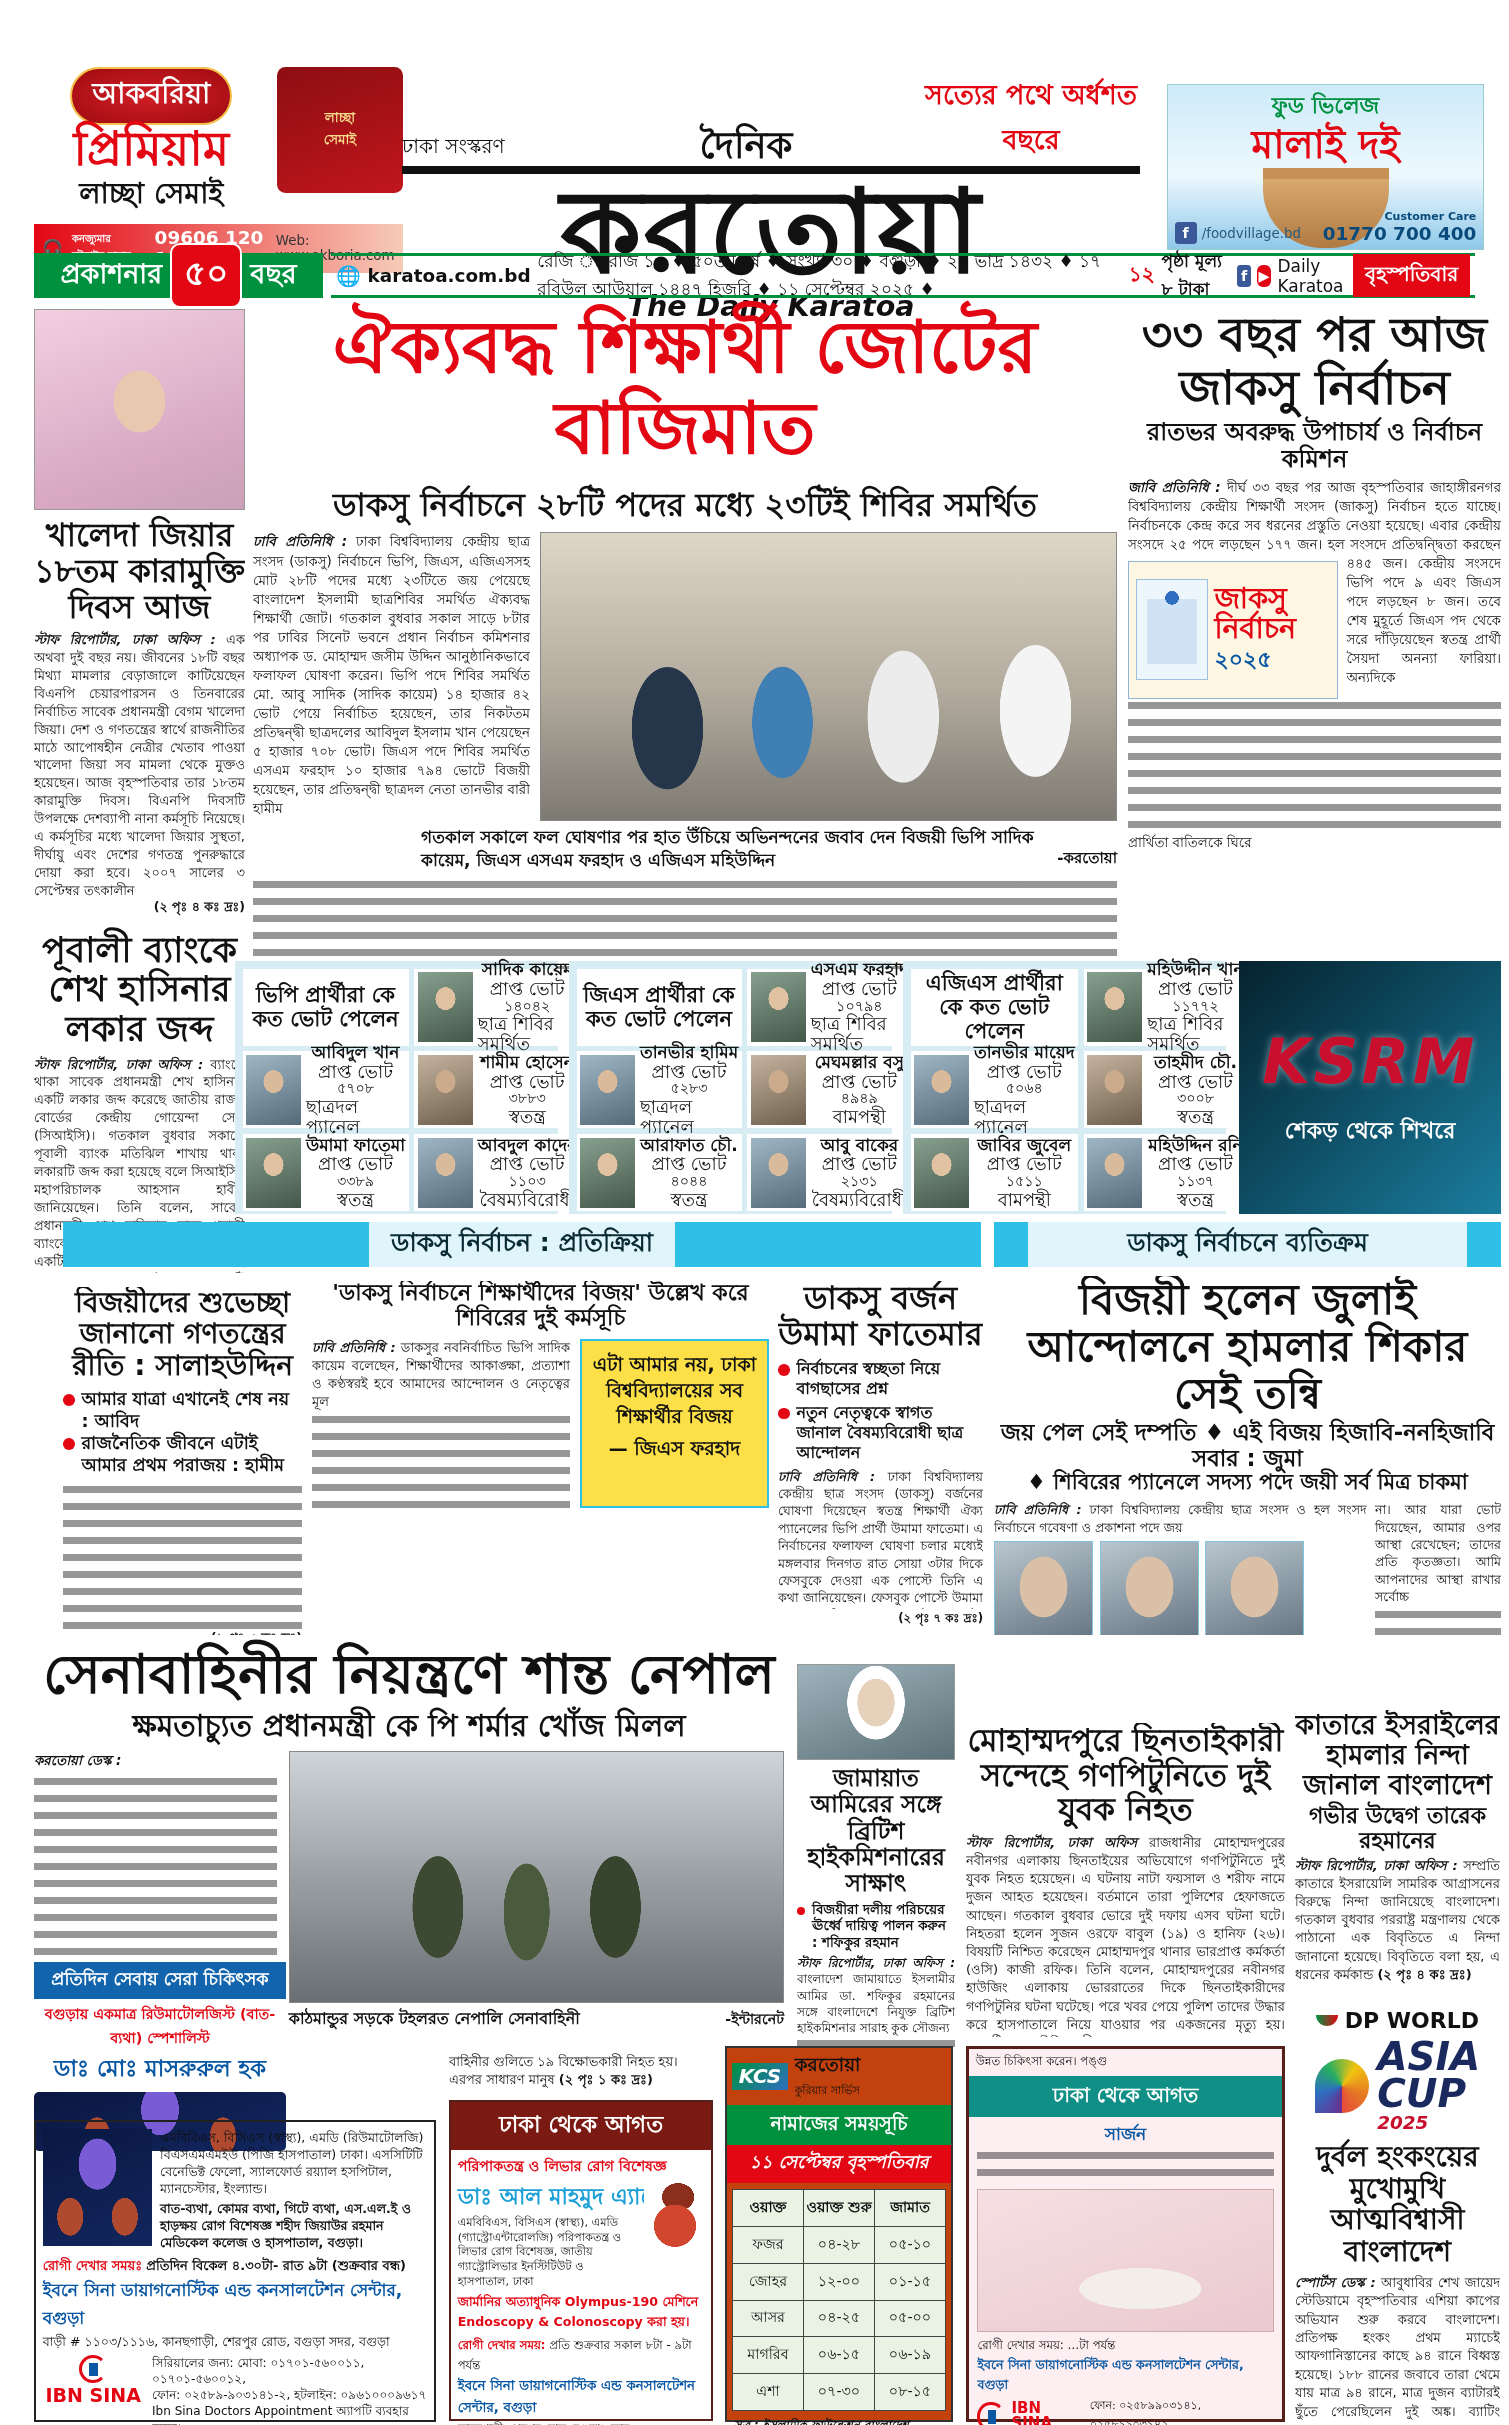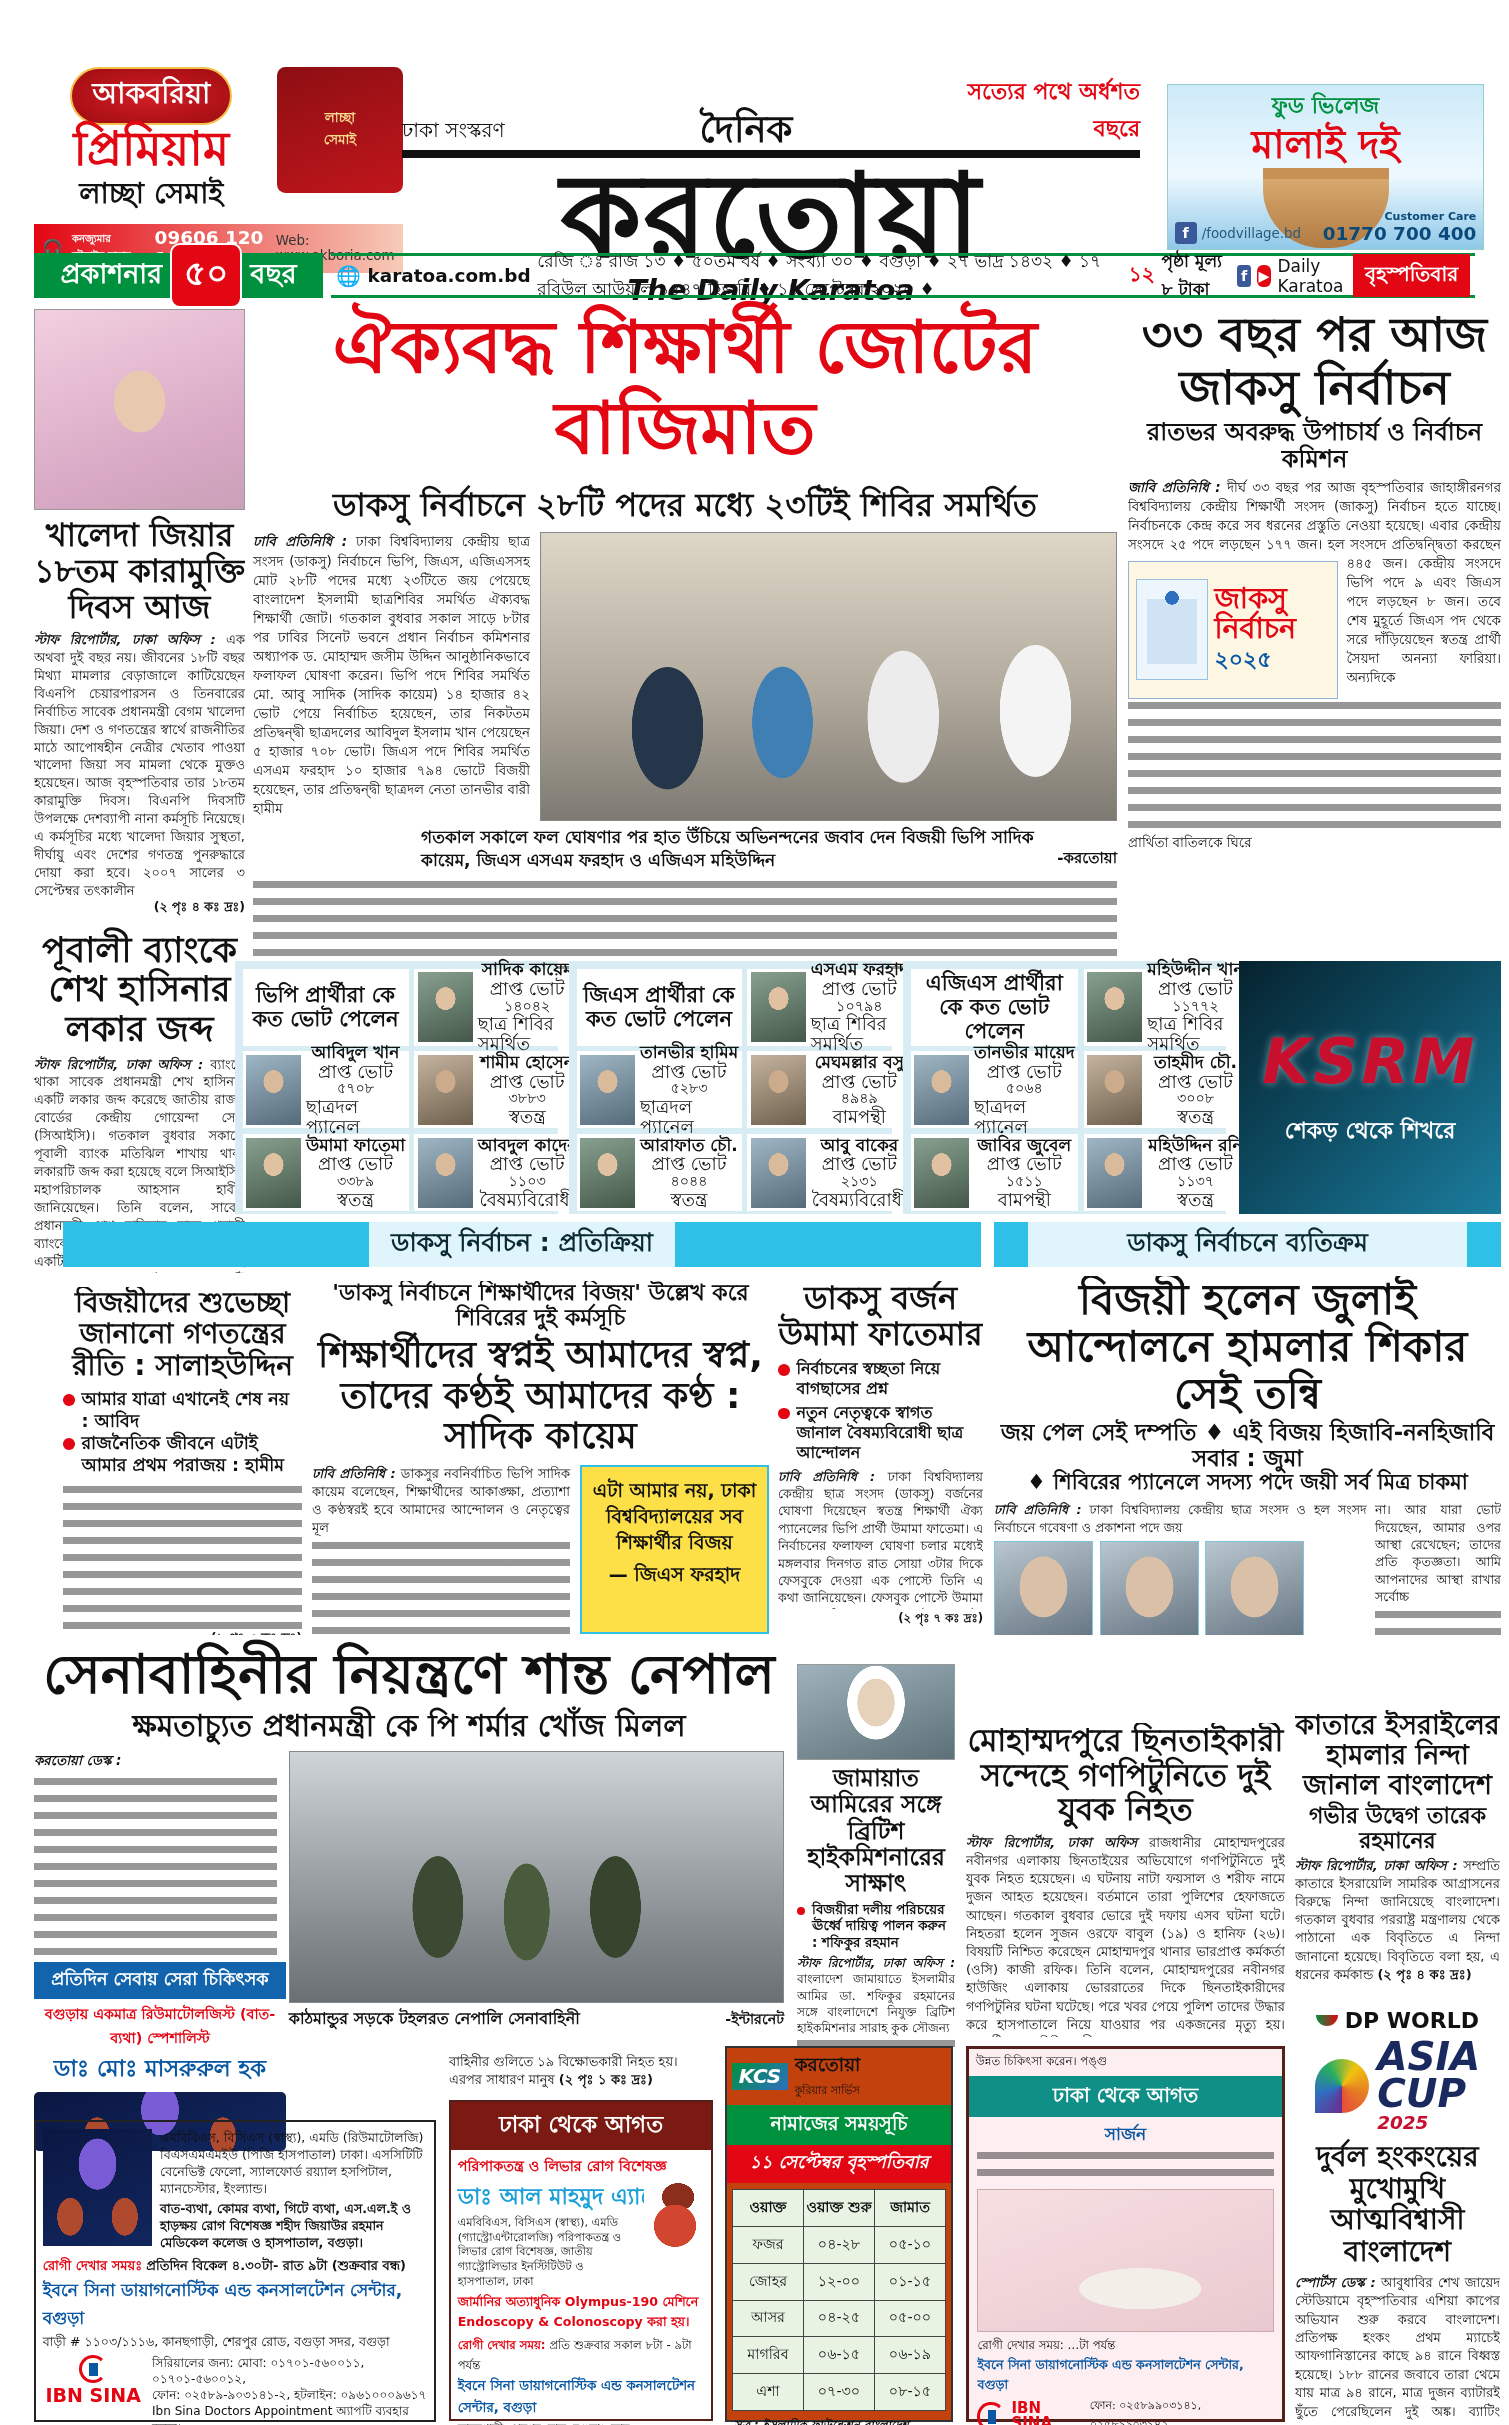--- a/index.html
+++ b/index.html
@@ -138,21 +138,21 @@
       <span style="font-size:10px;">কনজ্যুমার হটলাইন নাম্বার</span>
       <span style="font-size:18.4px;">09606 120 120</span>
       <span style="margin-left:auto;color:#333;font-size:13.4px;font-weight:normal;">Web: www.akboria.com</span>
     </div>
   </div>
 
   <div class="abs ctr" style="left:402px;top:74px;width:738px;height:189px;">
     <div style="display:flex;align-items:flex-end;">
       <div style="font-size:20px;width:168px;text-align:left;">ঢাকা সংস্করণ</div>
       <div class="bold" style="flex:1;font-size:37px;line-height:1;">দৈনিক</div>
-      <div class="red bold" style="width:218px;font-size:22px;text-align:right;">সত্যের পথে অর্ধশত বছরে</div>
+      <div class="red bold" style="width:218px;font-size:27px;text-align:center;">সত্যের পথে অর্ধশত বছরে</div>
     </div>
     <div class="bold" style="font-size:116px;line-height:1;letter-spacing:1.7px;border-top:8.4px solid #111;margin-top:1.7px;">করতোয়া</div>
     <div class="bold" style="font-size:28.5px;font-style:italic;">The Daily Karatoa</div>
   </div>
 
   <div class="abs malai" style="left:1167px;top:84px;width:317px;height:166px;">
     <div class="green bold" style="font-size:22px;margin-top:3.4px;">ফুড ভিলেজ</div>
     <div class="red bold" style="font-size:39px;line-height:1;">মালাই দই</div>
     <div class="bowl"></div>
     <div style="position:absolute;left:6.7px;bottom:5px;display:flex;align-items:center;gap:5px;">
@@ -425,21 +425,20 @@
     <div class="bullet" style="font-size:17.6px;">
       <span class="dot"></span>
       <span>রাজনৈতিক জীবনে এটাই আমার প্রথম পরাজয় : হামীম</span>
     </div>
     <div class="fx" style="height:143px;margin-top:8.4px;"></div>
     <div class="jump" style="font-size:12.6px;">(২ পৃঃ ৩ কঃ দ্রঃ)</div>
   </div>
 
   <div class="abs clip" style="left:312px;top:1281px;width:457px;height:354px;">
     <div class="hl ctr" style="font-size:22px;">'ডাকসু নির্বাচনে শিক্ষার্থীদের বিজয়' উল্লেখ করে শিবিরের দুই কর্মসূচি</div>
-    <div class="hl ctr" style="font-size:36px;margin-top:5px;">শিক্ষার্থীদের স্বপ্নই আমাদের স্বপ্ন, তাদের কণ্ঠই আমাদের কণ্ঠ : সাদিক কায়েম</div>
     <div style="display:flex;gap:10px;margin-top:8.4px;">
       <div class="body" style="flex:1;font-size:13px;line-height:1.4;">
         <span class="byline">ঢাবি প্রতিনিধি :</span>
         <span>ডাকসুর নবনির্বাচিত ভিপি সাদিক কায়েম বলেছেন, শিক্ষার্থীদের আকাঙ্ক্ষা, প্রত্যাশা ও কণ্ঠস্বরই হবে আমাদের আন্দোলন ও নেতৃত্বের মূল</span>
         <div class="fx" style="height:92px;margin-top:5px;"></div>
       </div>
       <div class="qbox" style="width:189px;">
         <div>এটা আমার নয়, ঢাকা বিশ্ববিদ্যালয়ের সব শিক্ষার্থীর বিজয়</div>
         <div style="margin-top:6.7px;">— জিএস ফরহাদ</div>
       </div>

